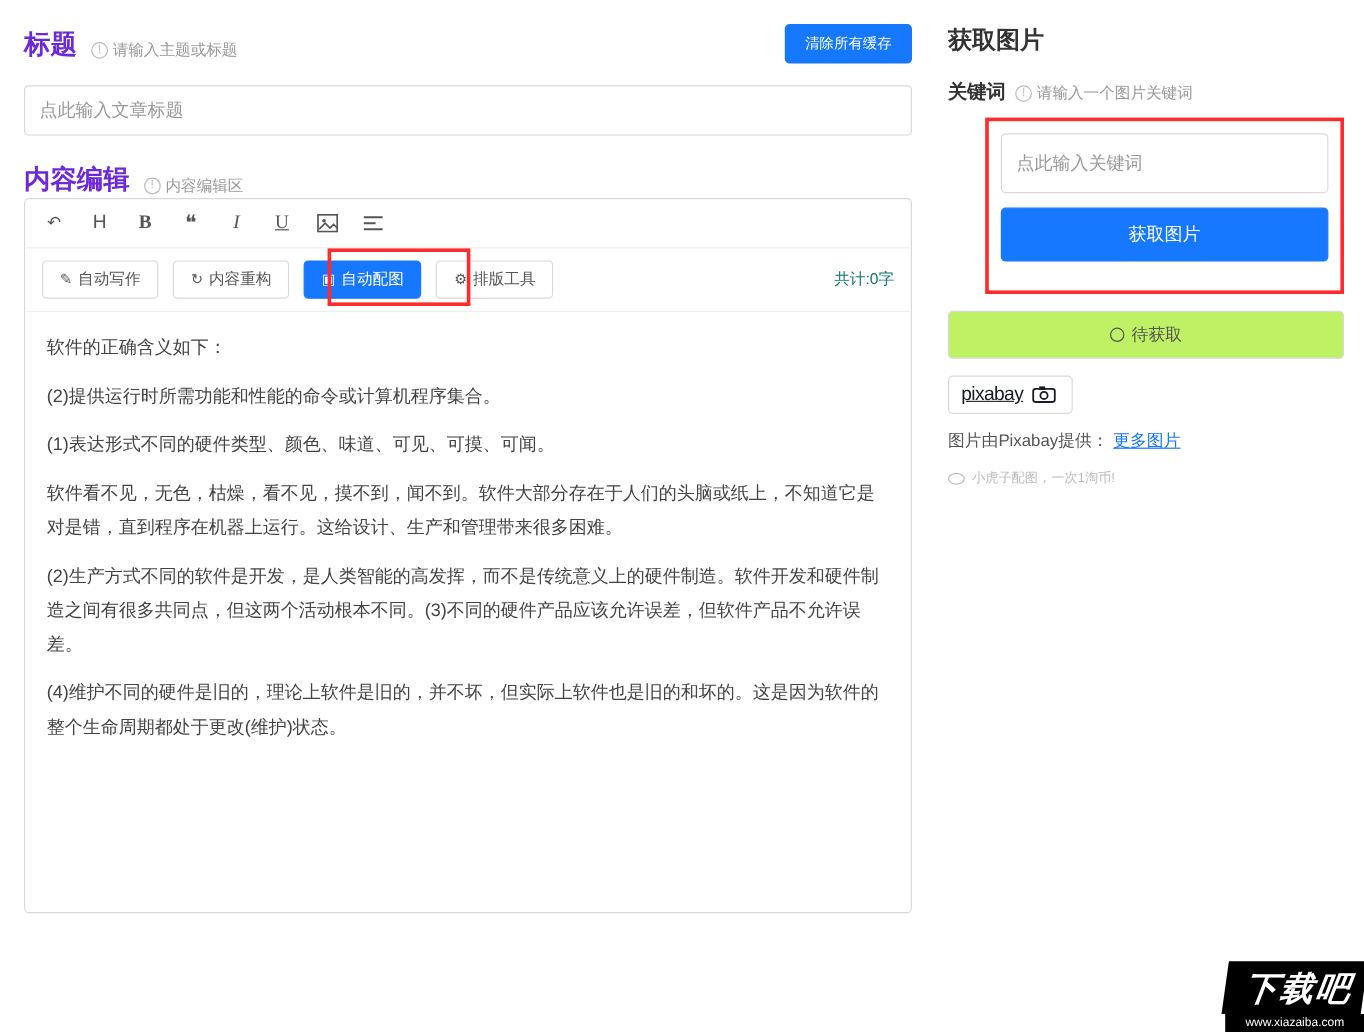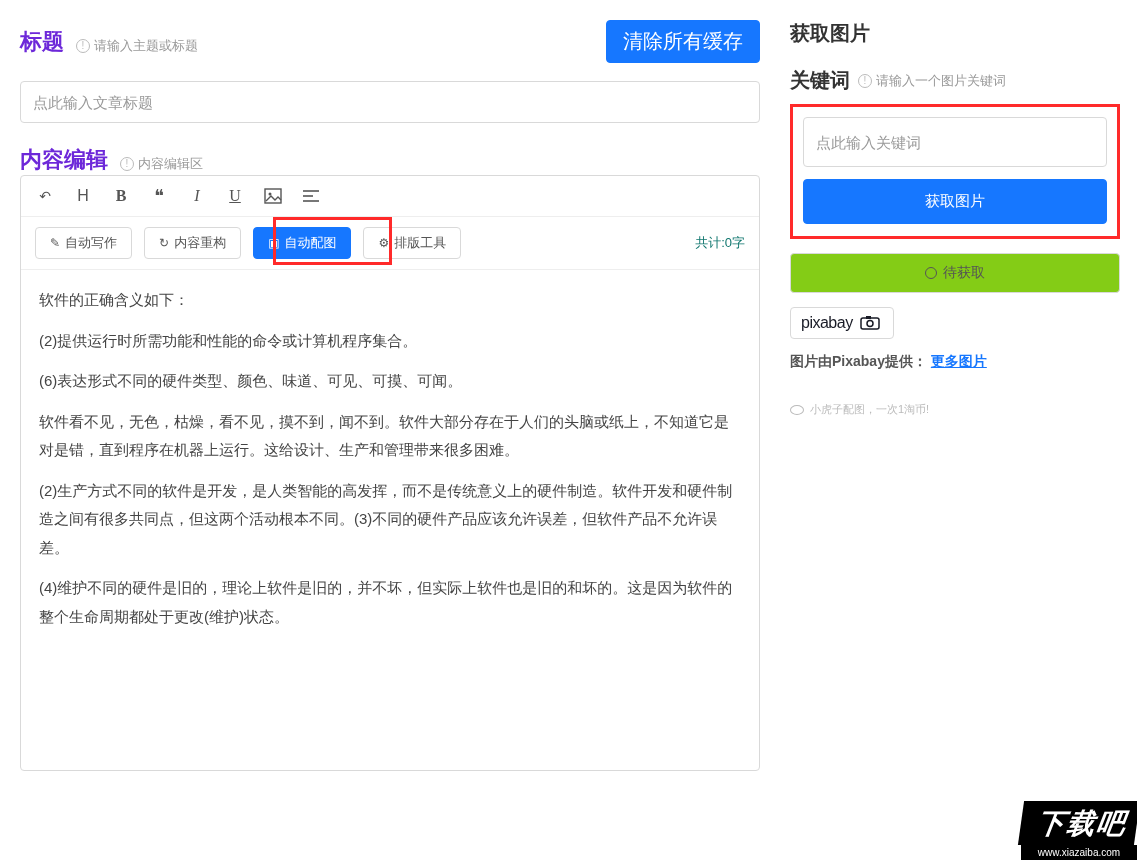--- a/index.html
+++ b/index.html
@@ -14,21 +14,21 @@
 }
 .container { display: flex; padding: 20px 0 0 20px; }
 .main { width: 740px; margin-right: 30px; }
 .sidebar { width: 330px; }
 
 .section-header { display: flex; align-items: center; justify-content: space-between; margin-bottom: 18px; }
 .section-title { font-size: 22px; font-weight: 700; color: #6d28d9; }
 .section-hint { font-size: 13px; color: #999; margin-left: 8px; display: inline-flex; align-items: center; }
 .hint-icon { display: inline-block; width: 14px; height: 14px; border: 1px solid #bbb; border-radius: 50%; color: #bbb; font-size: 10px; text-align: center; line-height: 12px; margin-right: 4px; }
 
-.btn { display: inline-flex; align-items: center; justify-content: center; border: 1px solid #d9d9d9; border-radius: 4px; padding: 7px 16px; cursor: pointer; background: #fff; font-size: 20px; color: #555; }
+.btn { display: inline-flex; align-items: center; justify-content: center; border: 1px solid #d9d9d9; border-radius: 4px; padding: 7px 16px; cursor: pointer; background: #fff; font-size: 12px; color: #555; }
 .btn-primary { background: #1677ff; border-color: #1677ff; color: #fff; }
 .btn-block { width: 100%; padding: 12px; font-size: 15px; }
 
 .title-input { width: 100%; height: 42px; border: 1px solid #d9d9d9; border-radius: 4px; padding: 0 12px; font-size: 15px; color: #333; outline: none; }
 .title-input::placeholder { color: #999; }
 
 .content-section { margin-top: 22px; }
 
 .editor-wrap { border: 1px solid #d9d9d9; border-radius: 4px; }
 .toolbar-row1 { display: flex; align-items: center; gap: 18px; padding: 10px 14px; border-bottom: 1px solid #eee; color: #555; }
@@ -38,35 +38,35 @@
 .tool-btn.active { background: #1677ff; border-color: #1677ff; color: #fff; }
 .tool-icon { font-size: 12px; }
 .highlight-box { border: 3px solid #ff2a2a; position: absolute; top: 0px; left: 252px; width: 119px; height: 48px; pointer-events: none; }
 .word-count { margin-left: auto; font-size: 13px; color: #0f766e; }
 
 .editor-body { padding: 16px 18px; font-size: 15px; line-height: 1.9; color: #444; min-height: 500px; }
 .editor-body p { margin-bottom: 12px; }
 
 .side-section-title { font-size: 20px; font-weight: 700; margin-bottom: 20px; }
 .side-label-row { display: flex; align-items: center; margin-bottom: 10px; }
-.side-label { font-size: 20px; font-weight: 700; }
+.side-label { font-size: 16px; font-weight: 700; }
 .side-hint { font-size: 13px; color: #999; margin-left: 8px; display: inline-flex; align-items: center; }
 
-.highlight-wrap { border: 3px solid #ff2a2a; padding: 10px 10px 12px 10px; margin-bottom: 14px; }
+.highlight-wrap { border: 3px solid #ff2a2a; padding: 10px 10px 24px 10px; margin-bottom: 14px; margin-left: 31px; }
 .keyword-input { width: 100%; height: 50px; border: 1px solid #d9d9d9; border-radius: 4px; padding: 0 12px; font-size: 15px; outline: none; margin-bottom: 12px; }
 .keyword-input::placeholder { color: #999; }
 
-.pending-btn { width: 100%; border: 1px solid #d9d9d9; border-radius: 4px; padding: 10px; text-align: center; color: #555; background: #84cc16; cursor: pointer; display: flex; align-items: center; justify-content: center; gap: 6px; margin-bottom: 14px; }
+.pending-btn { width: 100%; border: 1px solid #d9d9d9; border-radius: 4px; padding: 10px; text-align: center; color: #555; background: #bef264; cursor: pointer; display: flex; align-items: center; justify-content: center; gap: 6px; margin-bottom: 14px; }
 .circle-icon { display: inline-block; width: 12px; height: 12px; border: 1.5px solid #555; border-radius: 50%; }
 
-.pixabay-badge { display: inline-flex; align-items: center; border: 1px solid #d9d9d9; border-radius: 4px; padding: 6px 10px; margin-bottom: 14px; }
+.pixabay-badge { display: inline-flex; align-items: center; border: 1px solid #d9d9d9; border-radius: 4px; padding: 6px 10px; margin-bottom: 14px; text-decoration: underline; }
 .pixabay-text { font-size: 16px; letter-spacing: -0.5px; color: #191b26; }
 .camera-icon { margin-left: 6px; width: 24px; }
 
-.provided-row { font-size: 14px; color: #555; margin-bottom: 31px; font-weight: bold; }
+.provided-row { font-size: 14px; color: #555; margin-bottom: 14px; }
 .provided-row a { color: #1677ff; text-decoration: underline; }
 
 .tip-row { font-size: 11px; color: #bbb; display: flex; align-items: center; gap: 6px; }
 .coin-icon { display: inline-block; width: 14px; height: 10px; border: 1.5px solid #bbb; border-radius: 50%; }
 
 .watermarks { position: absolute; right: 0; bottom: 0; pointer-events: none; }
 .wm-main { background: #000; color: #fff; font-weight: bold; font-style: italic; font-size: 28px; padding: 4px 10px 2px 16px; transform: skewX(-8deg); letter-spacing: 2px; }
 .wm-sub { background: #000; color: #fff; font-size: 10px; padding: 2px 8px; text-align: center; }
 </style>
 </head>
@@ -138,21 +138,21 @@
             <span class="tool-icon">⚙</span>
             <span>排版工具</span>
           </div>
           <div class="highlight-box"></div>
           <span class="word-count">共计:0字</span>
         </div>
 
         <div class="editor-body" id="editor-body">
             <p>软件的正确含义如下：</p>
             <p>(2)提供运行时所需功能和性能的命令或计算机程序集合。</p>
-            <p>(6)表达形式不同的硬件类型、颜色、味道、可见、可摸、可闻。</p>
+            <p>(1)表达形式不同的硬件类型、颜色、味道、可见、可摸、可闻。</p>
             <p>软件看不见，无色，枯燥，看不见，摸不到，闻不到。软件大部分存在于人们的头脑或纸上，不知道它是对是错，直到程序在机器上运行。这给设计、生产和管理带来很多困难。</p>
             <p>(2)生产方式不同的软件是开发，是人类智能的高发挥，而不是传统意义上的硬件制造。软件开发和硬件制造之间有很多共同点，但这两个活动根本不同。(3)不同的硬件产品应该允许误差，但软件产品不允许误差。</p>
             <p>(4)维护不同的硬件是旧的，理论上软件是旧的，并不坏，但实际上软件也是旧的和坏的。这是因为软件的整个生命周期都处于更改(维护)状态。</p>
           </div>
       </div>
     </div>
   </div>
 
   <div class="sidebar">
     <div class="side-section-title">获取图片</div>

